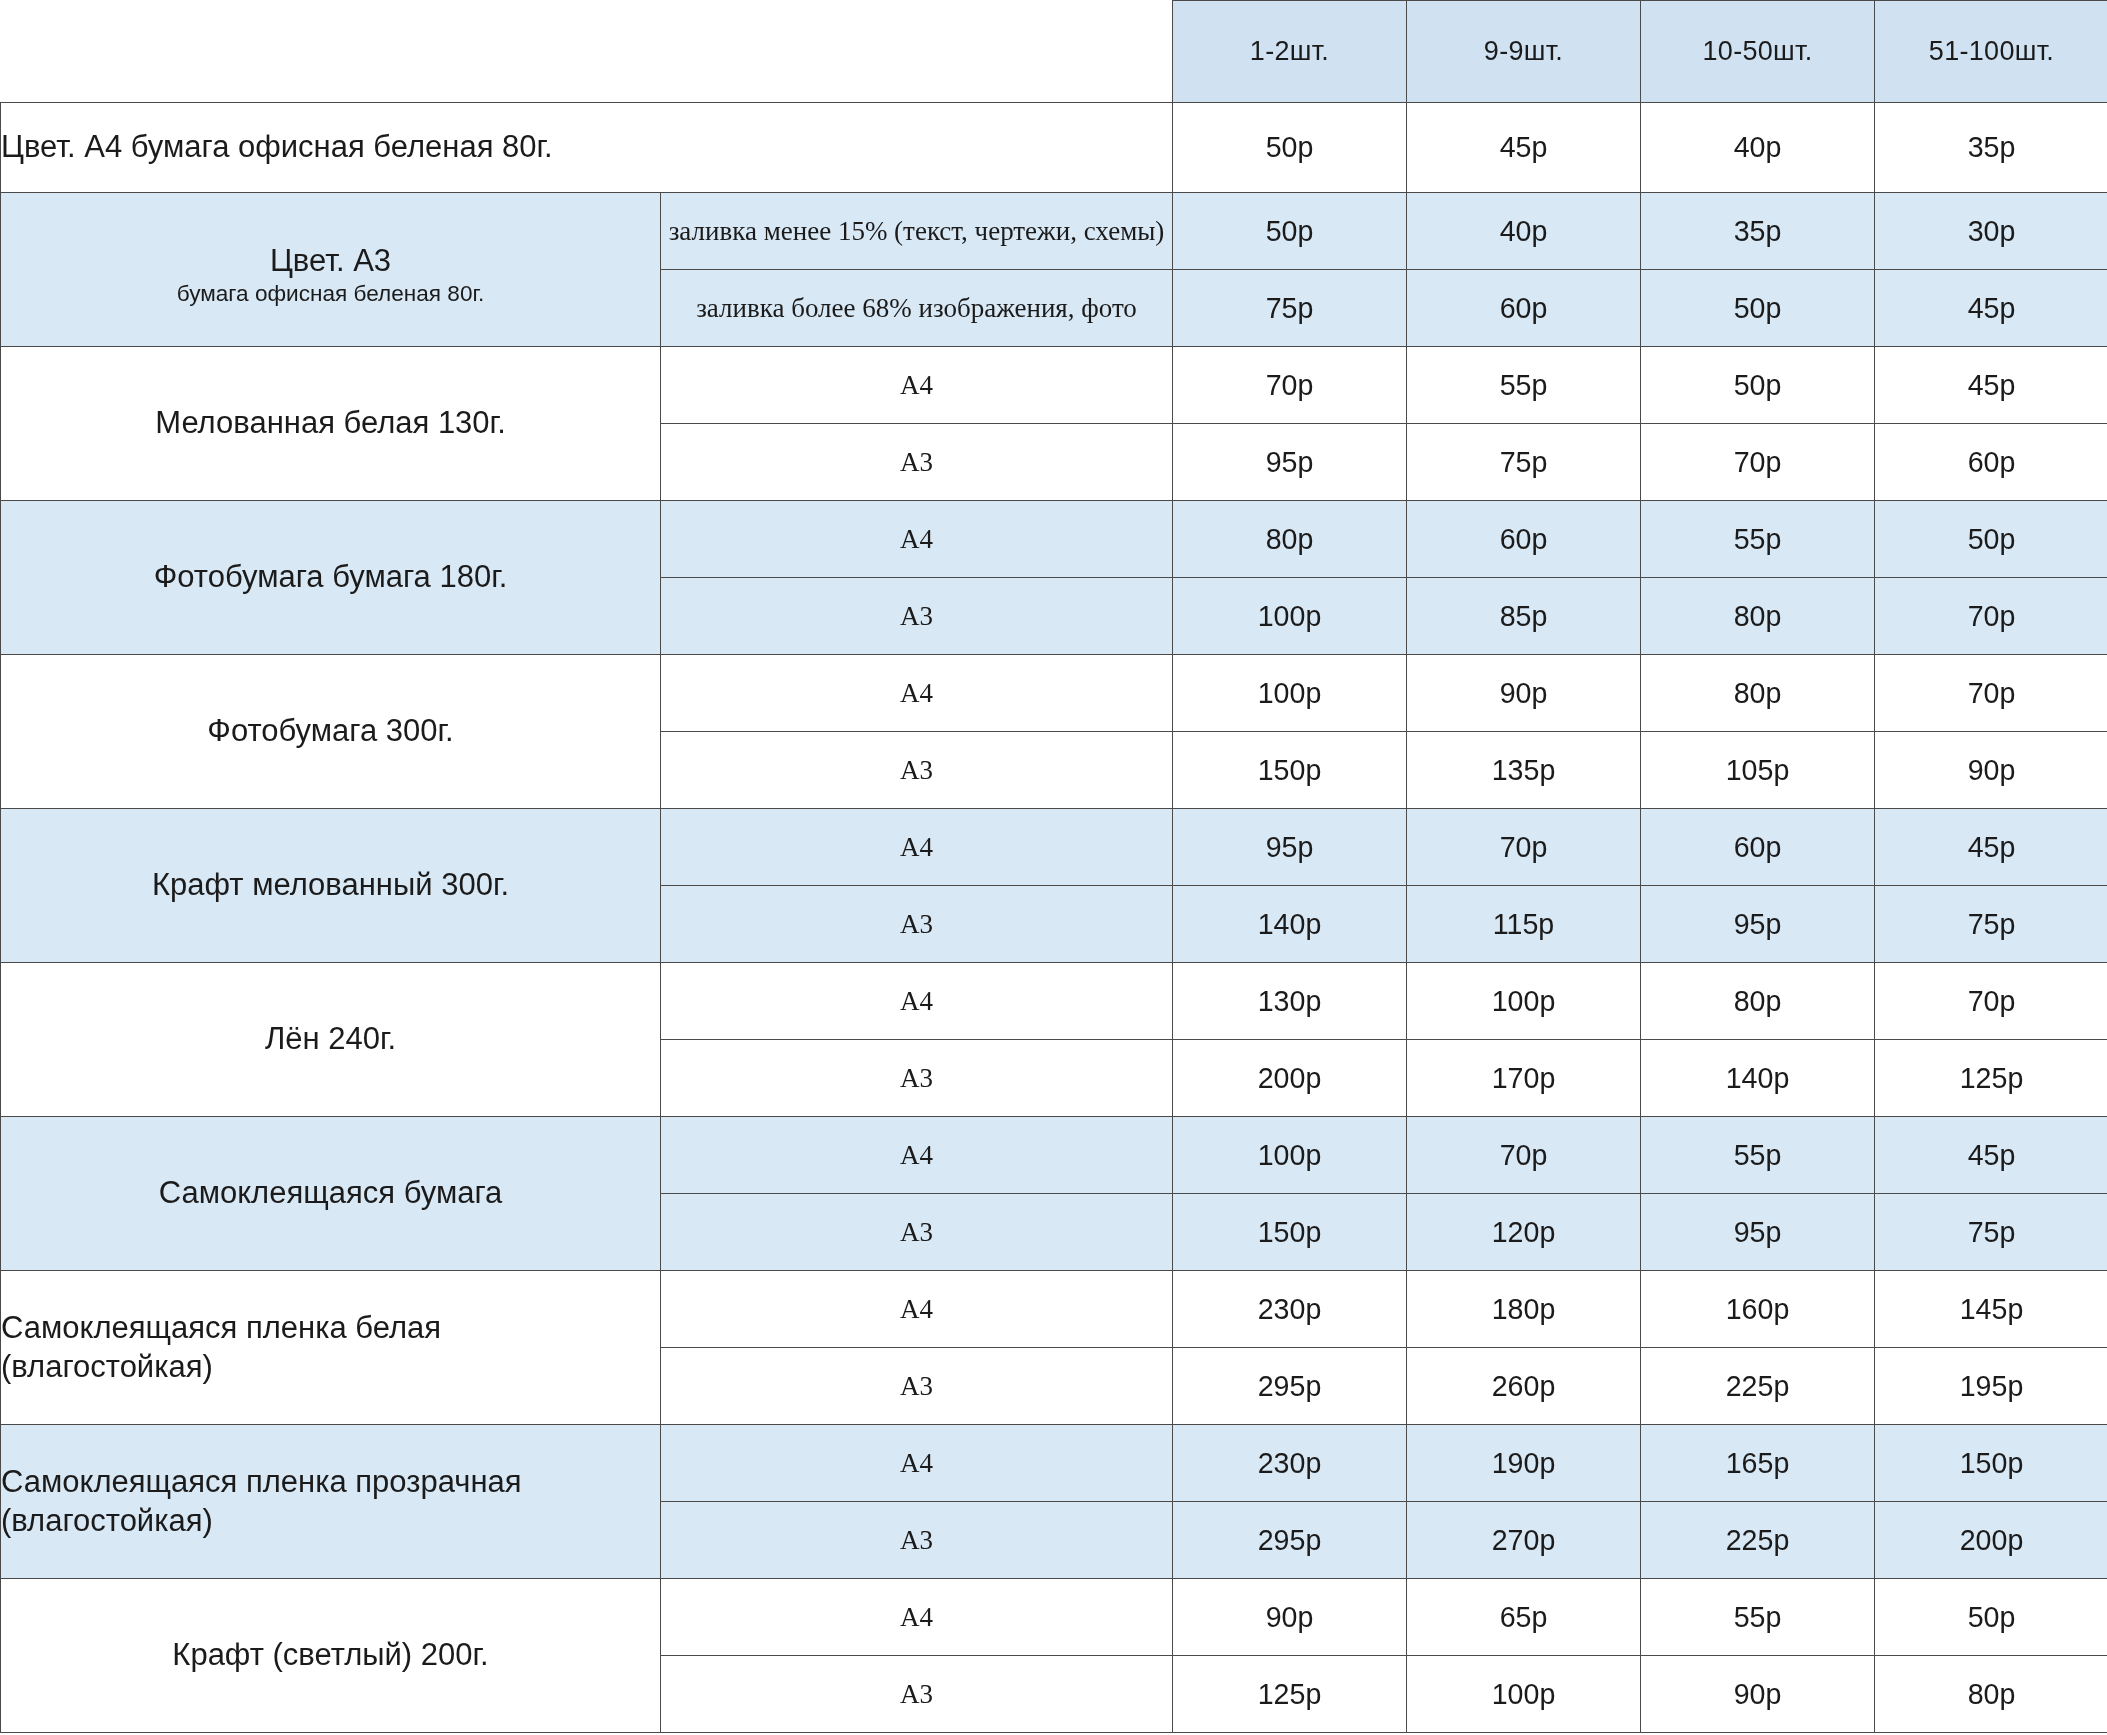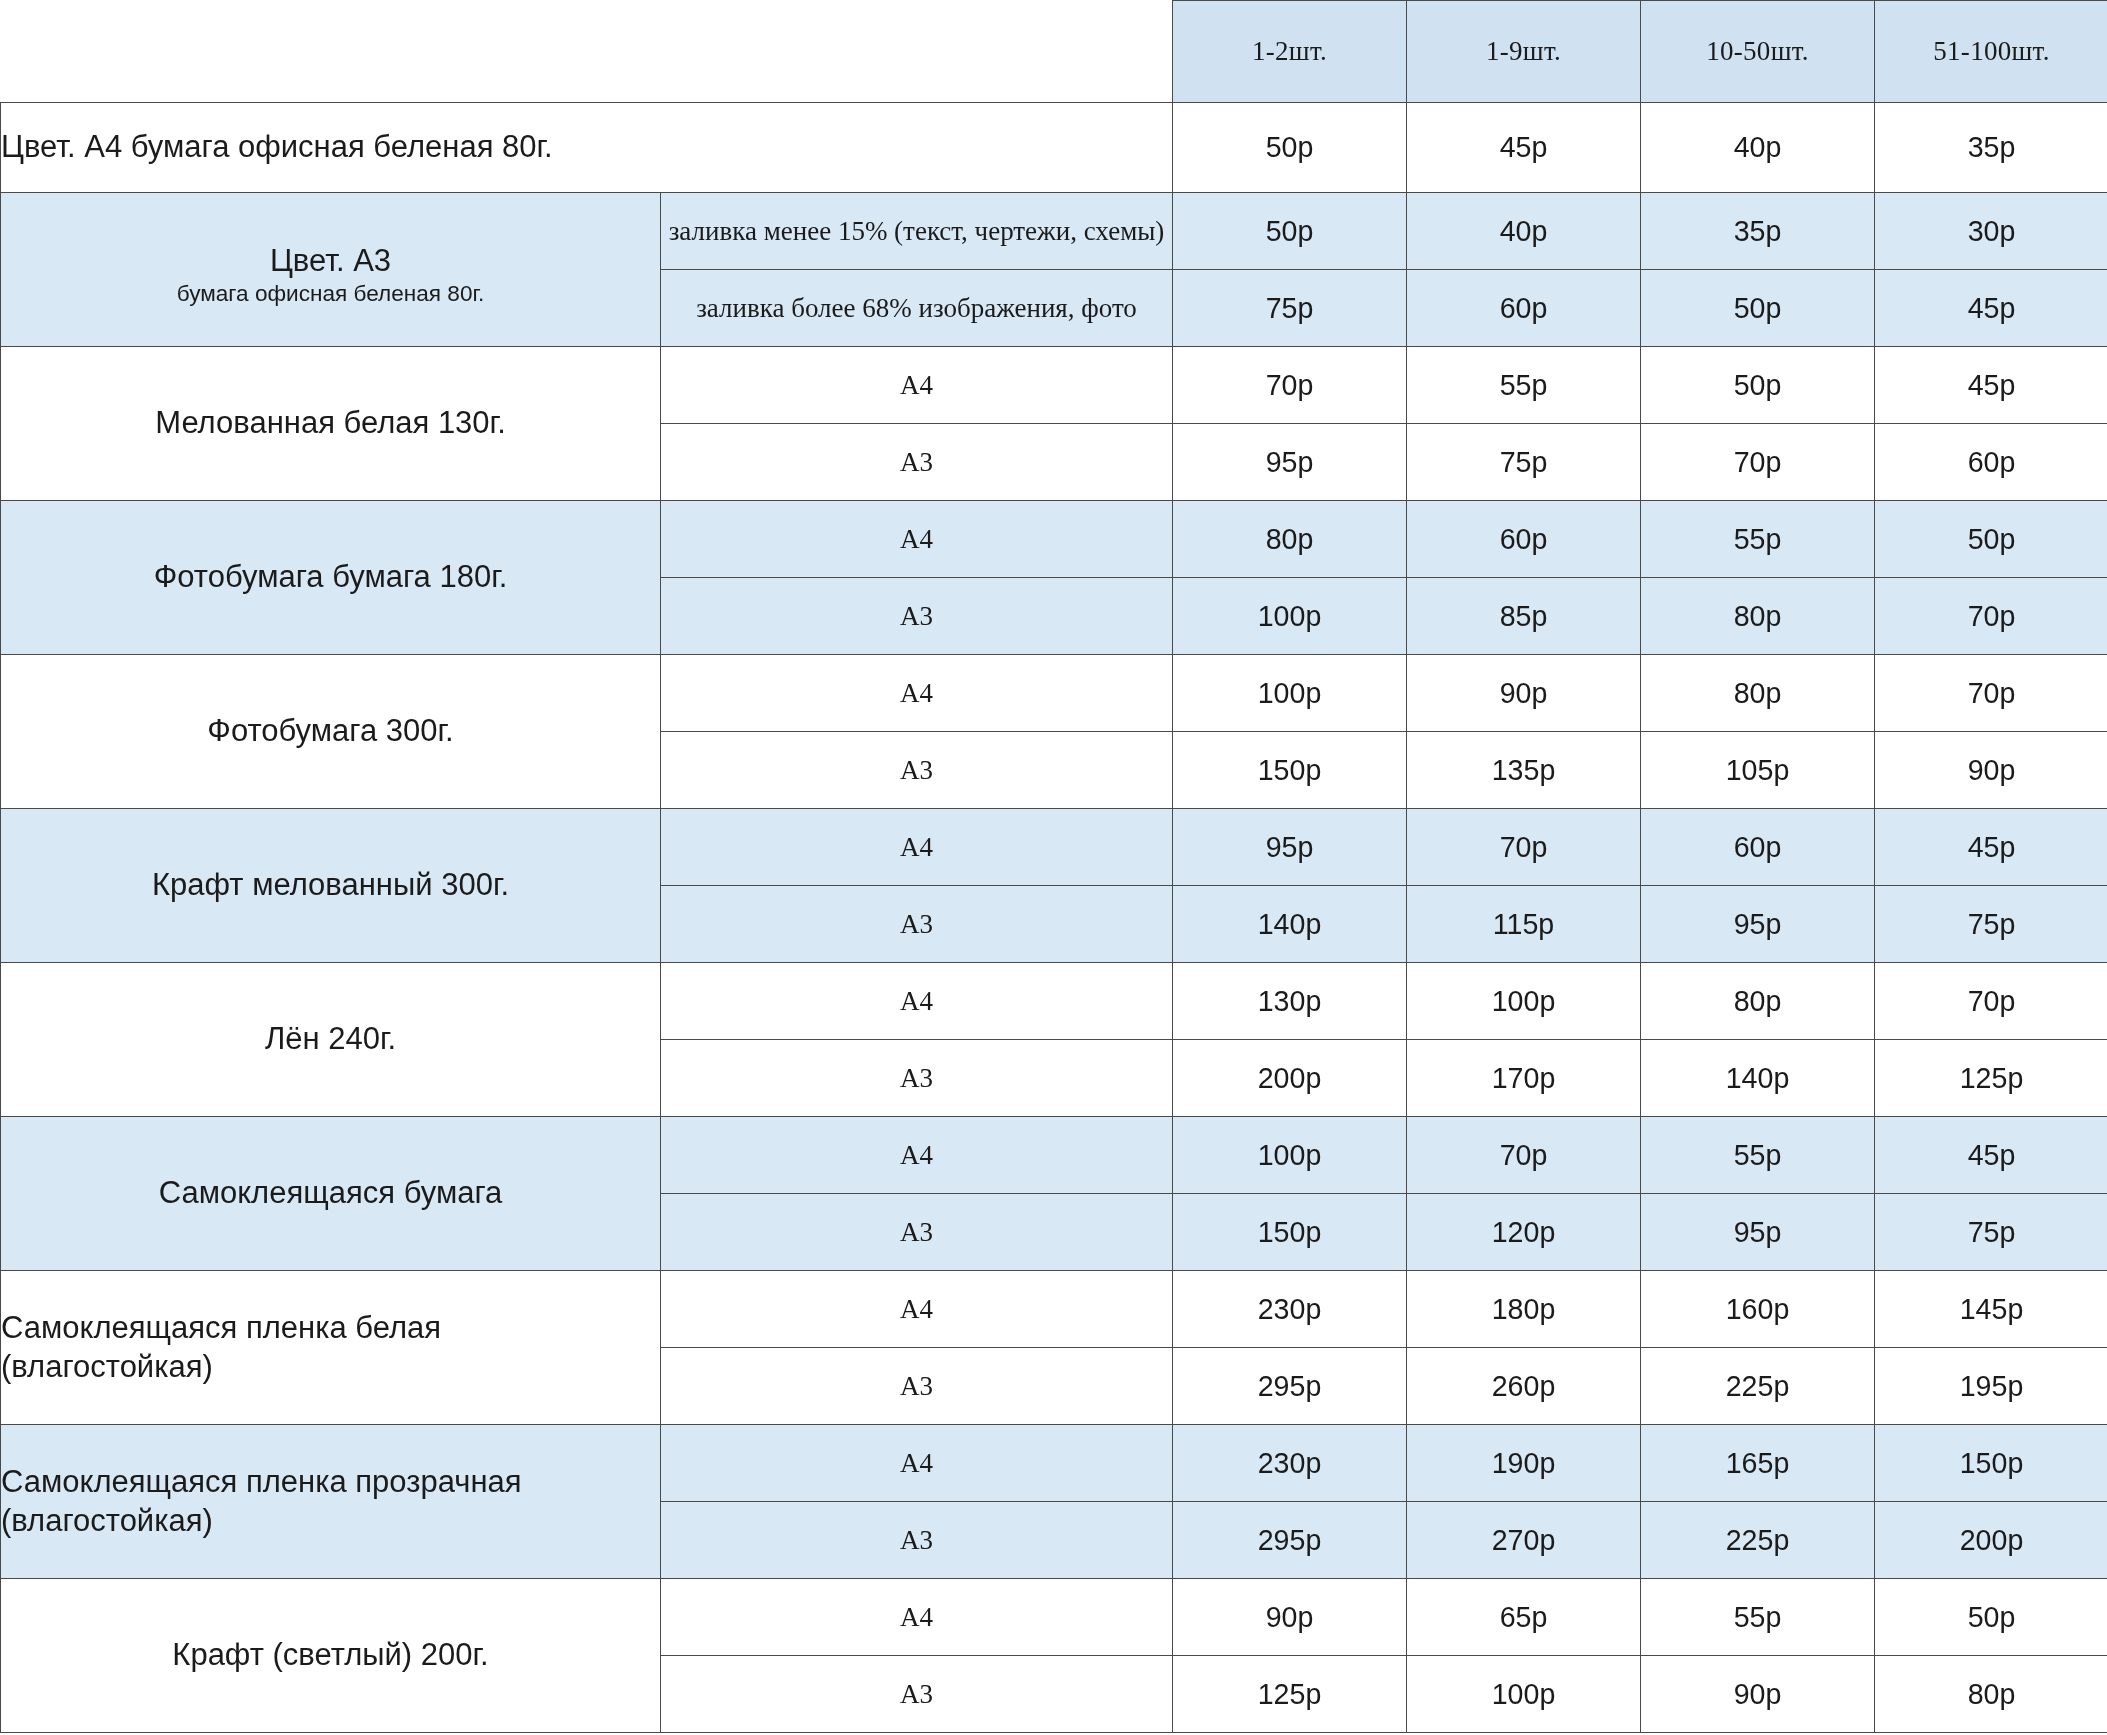--- a/index.html
+++ b/index.html
@@ -36,21 +36,20 @@
   col.c-q4     { width: 234px; }
 
   .band-blue { background: #d9e8f5; }
   .band-white { background: #ffffff; }
 
   .hdr-cell {
     background: #d0e2f2;
     font-size: 27px;
     height: 101px;
     letter-spacing: 0.3px;
-    font-family: Liberation Serif, serif;
   }
   .hdr-empty {
     background: #ffffff;
     border-left: none !important;
     border-top: none !important;
   }
   .name-cell {
     font-size: 31px;
     text-align: center;
     padding: 6px 14.3px;
@@ -97,21 +96,21 @@
     <col class="c-q1">
     <col class="c-q2">
     <col class="c-q3">
     <col class="c-q4">
   </colgroup>
   <tbody>
 
     <tr>
       <td class="hdr-empty" colspan="2"></td>
       <td class="hdr-cell">1-2шт.</td>
-      <td class="hdr-cell">1-9шт.</td>
+      <td class="hdr-cell">9-9шт.</td>
       <td class="hdr-cell">10-50шт.</td>
       <td class="hdr-cell">51-100шт.</td>
     </tr>
 
     <tr class="row-h1">
       <td class="name-cell left band-white" colspan="2">Цвет. А4 бумага офисная беленая 80г.</td>
       <td class="price-cell band-white">50р</td>
       <td class="price-cell band-white">45р</td>
       <td class="price-cell band-white">40р</td>
       <td class="price-cell band-white">35р</td>

